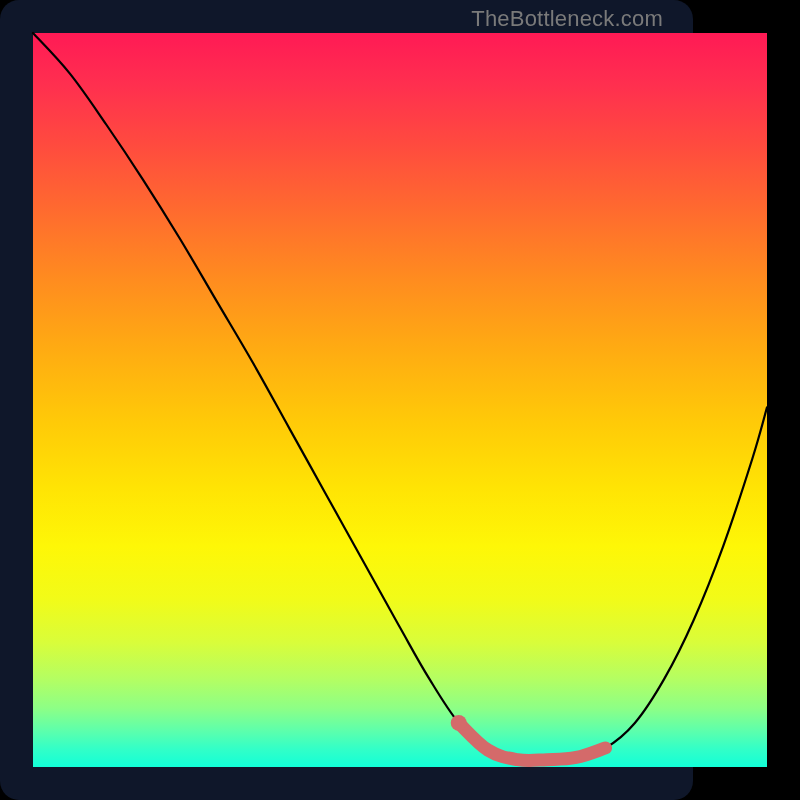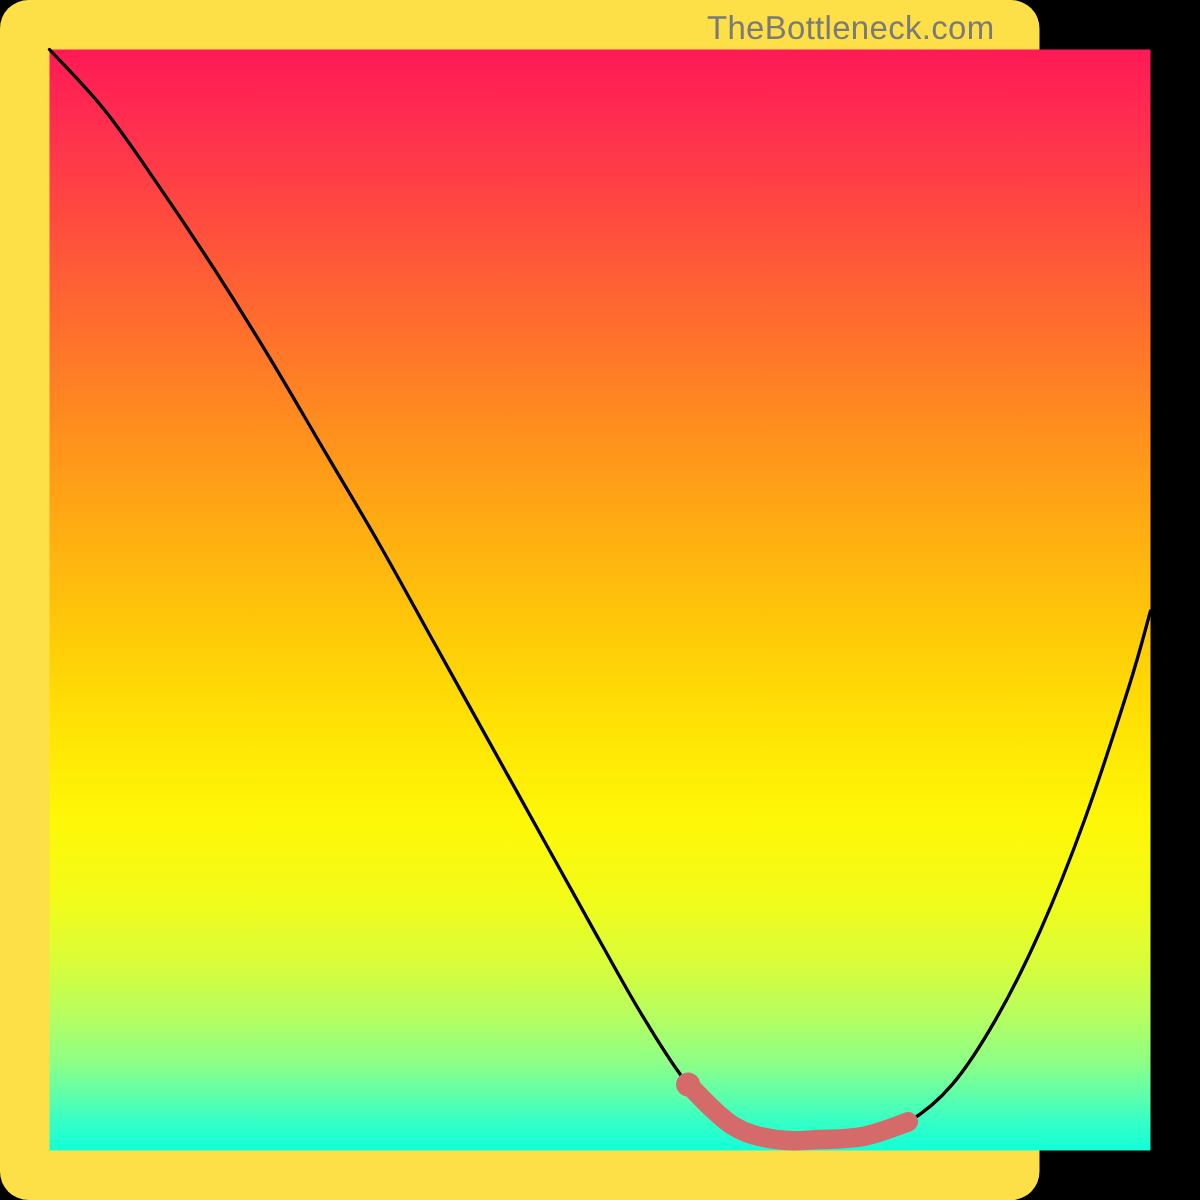--- a/index.html
+++ b/index.html
@@ -8,21 +8,21 @@
     width: 800px;
     height: 800px;
     background: #000;
     overflow: hidden;
     font-family: Arial, Helvetica, sans-serif;
   }
   .frame {
     position: relative;
     width: 693px;
     height: 800px;
-    background: #fde047;
+    background: #0f172a;
     border-radius: 19px;
   }
   .plot-area {
     position: absolute;
     left: 33px;
     top: 33px;
     width: 734px;
     height: 734px;
     background: linear-gradient(to bottom,
       #ff1a55 0%,

